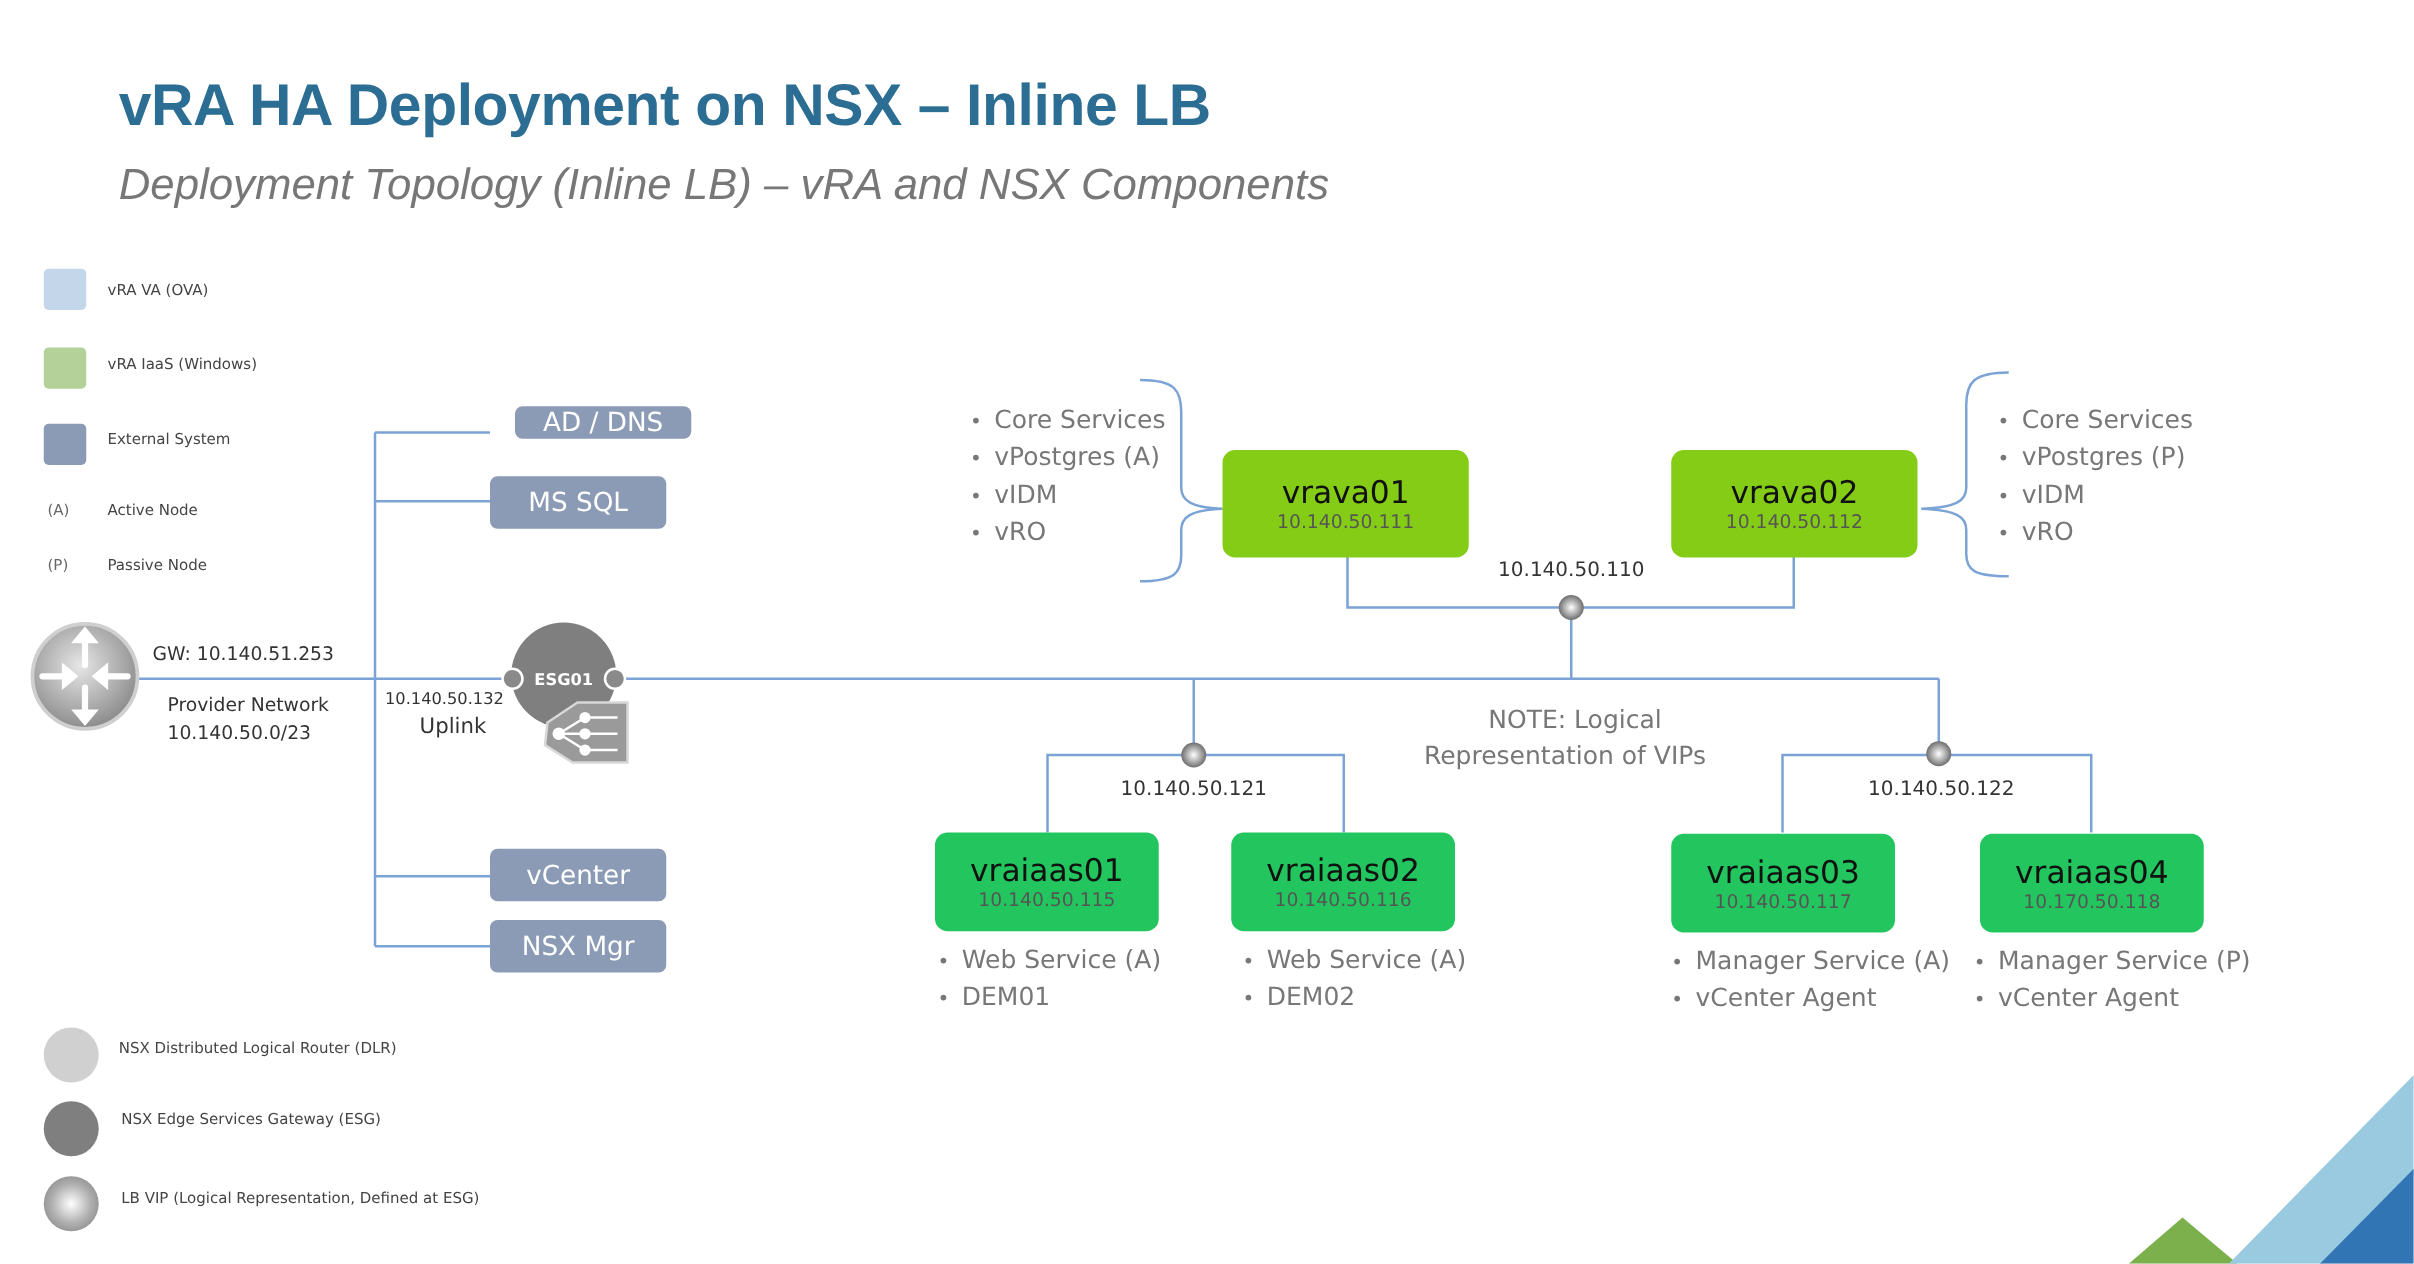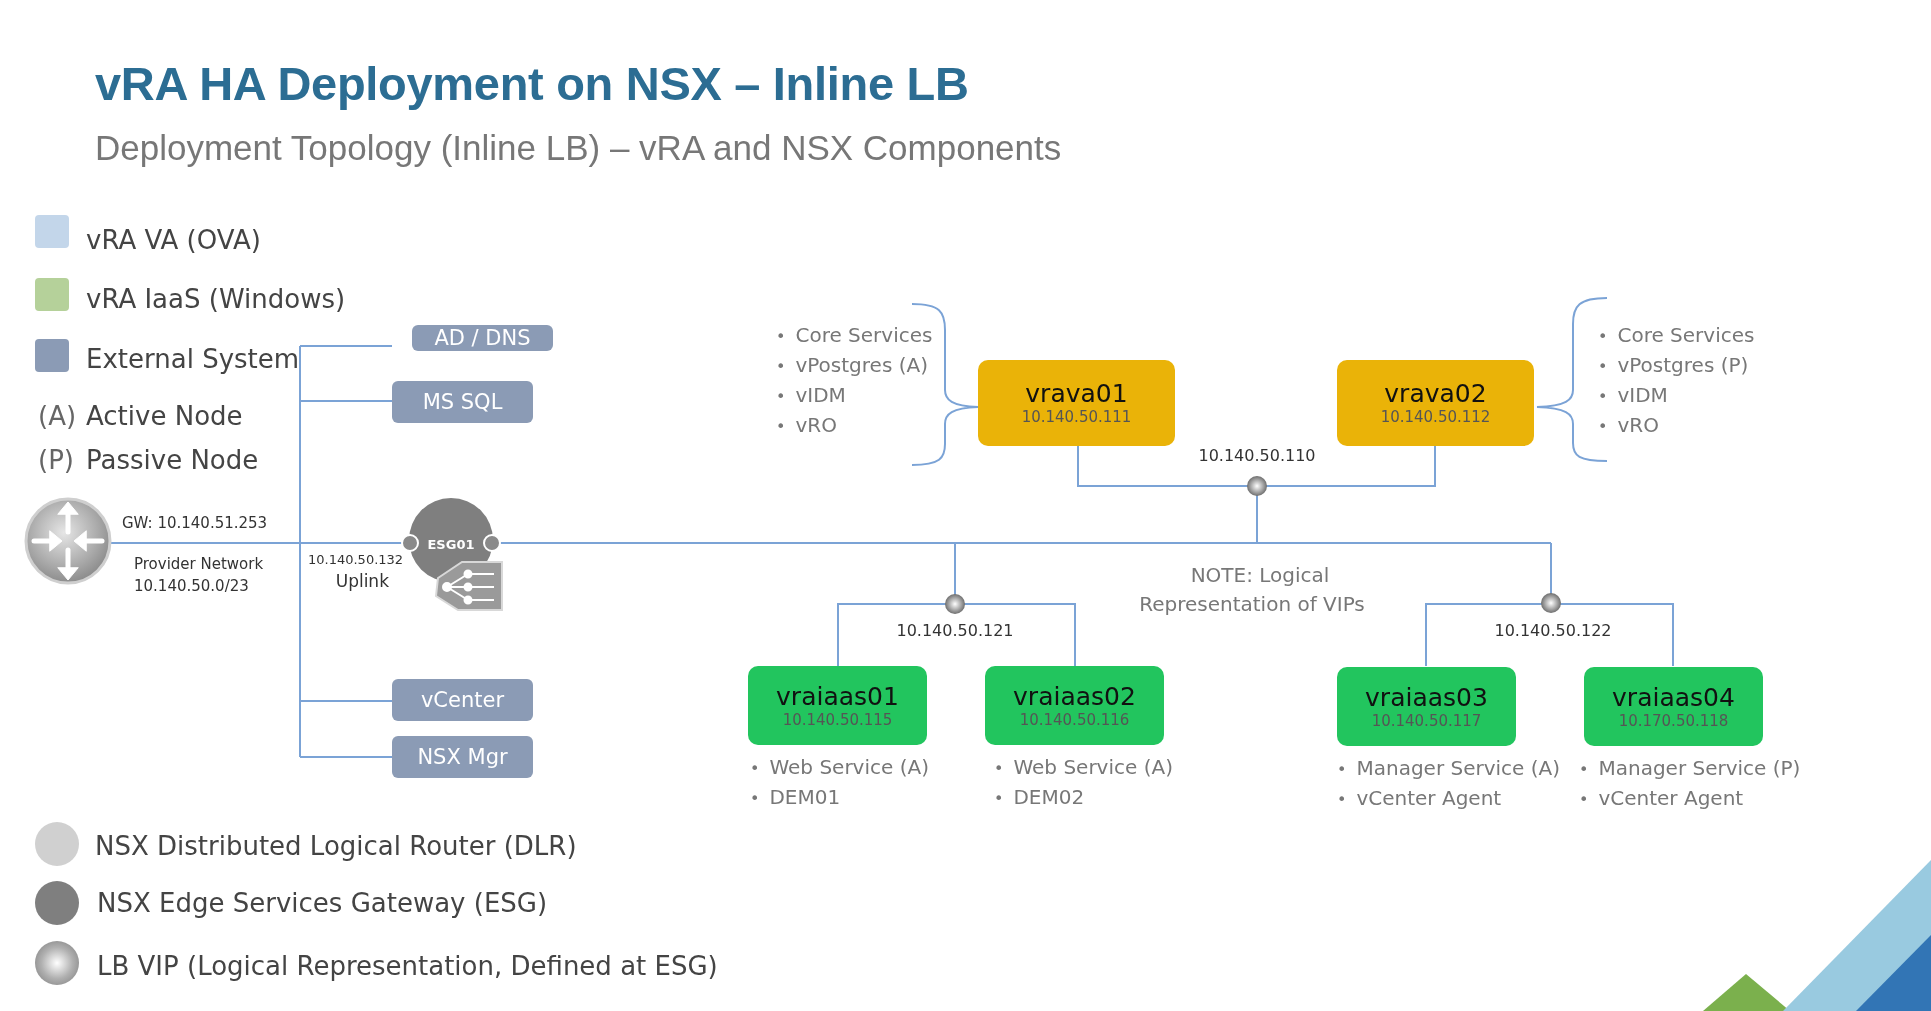--- a/index.html
+++ b/index.html
@@ -1,25 +1,25 @@
 <!DOCTYPE html>
 <html><head>
 <meta charset="utf-8">
 <style>
   html,body{margin:0;padding:0;background:#fff;}
   body{width:1931px;height:1011px;position:relative;overflow:hidden;font-family:"DejaVu Sans","Liberation Sans",sans-serif;color:#555;}
   .abs{position:absolute;}
   #title{left:95px;top:56px;font-family:"Liberation Sans",sans-serif;font-weight:bold;font-size:47px;color:#2c6d93;letter-spacing:-0.3px;white-space:nowrap;}
-  #subtitle{left:95px;top:128px;font-family:"Liberation Sans",sans-serif;font-size:35px;color:#777;white-space:nowrap;}
+  #subtitle{left:95px;top:128px;font-family:"Liberation Sans",sans-serif;font-size:35px;color:#777;white-space:nowrap;font-style:italic;}
   .lg-sq{width:34px;height:33px;border-radius:4px;}
-  .lg-text{font-size:26px;color:#444;white-space:nowrap;}
+  .lg-text{font-size:12px;color:#444;white-space:nowrap;}
   .lg-circ{width:44px;height:44px;border-radius:50%;}
   .box{position:absolute;border-radius:10px;display:flex;flex-direction:column;align-items:center;justify-content:center;}
   .ext{background:#8b9bb5;color:#fff;font-size:21px;border-radius:6px;}
-  .va{background:#eab308;}
+  .va{background:#84cc16;}
   .iaas{background:#22c55e;}
   .nm{font-size:25px;color:#111;line-height:28px;}
   .ip{font-size:15px;color:#555;line-height:18px;}
   .bul{position:absolute;font-size:20px;color:#777;line-height:29px;white-space:nowrap;}
   .bul div:before{content:"•";margin-right:10px;font-size:16px;}
   .lbl{position:absolute;font-size:16px;color:#333;white-space:nowrap;}
   svg{position:absolute;left:0;top:0;}
 </style>
 </head>
 <body>

